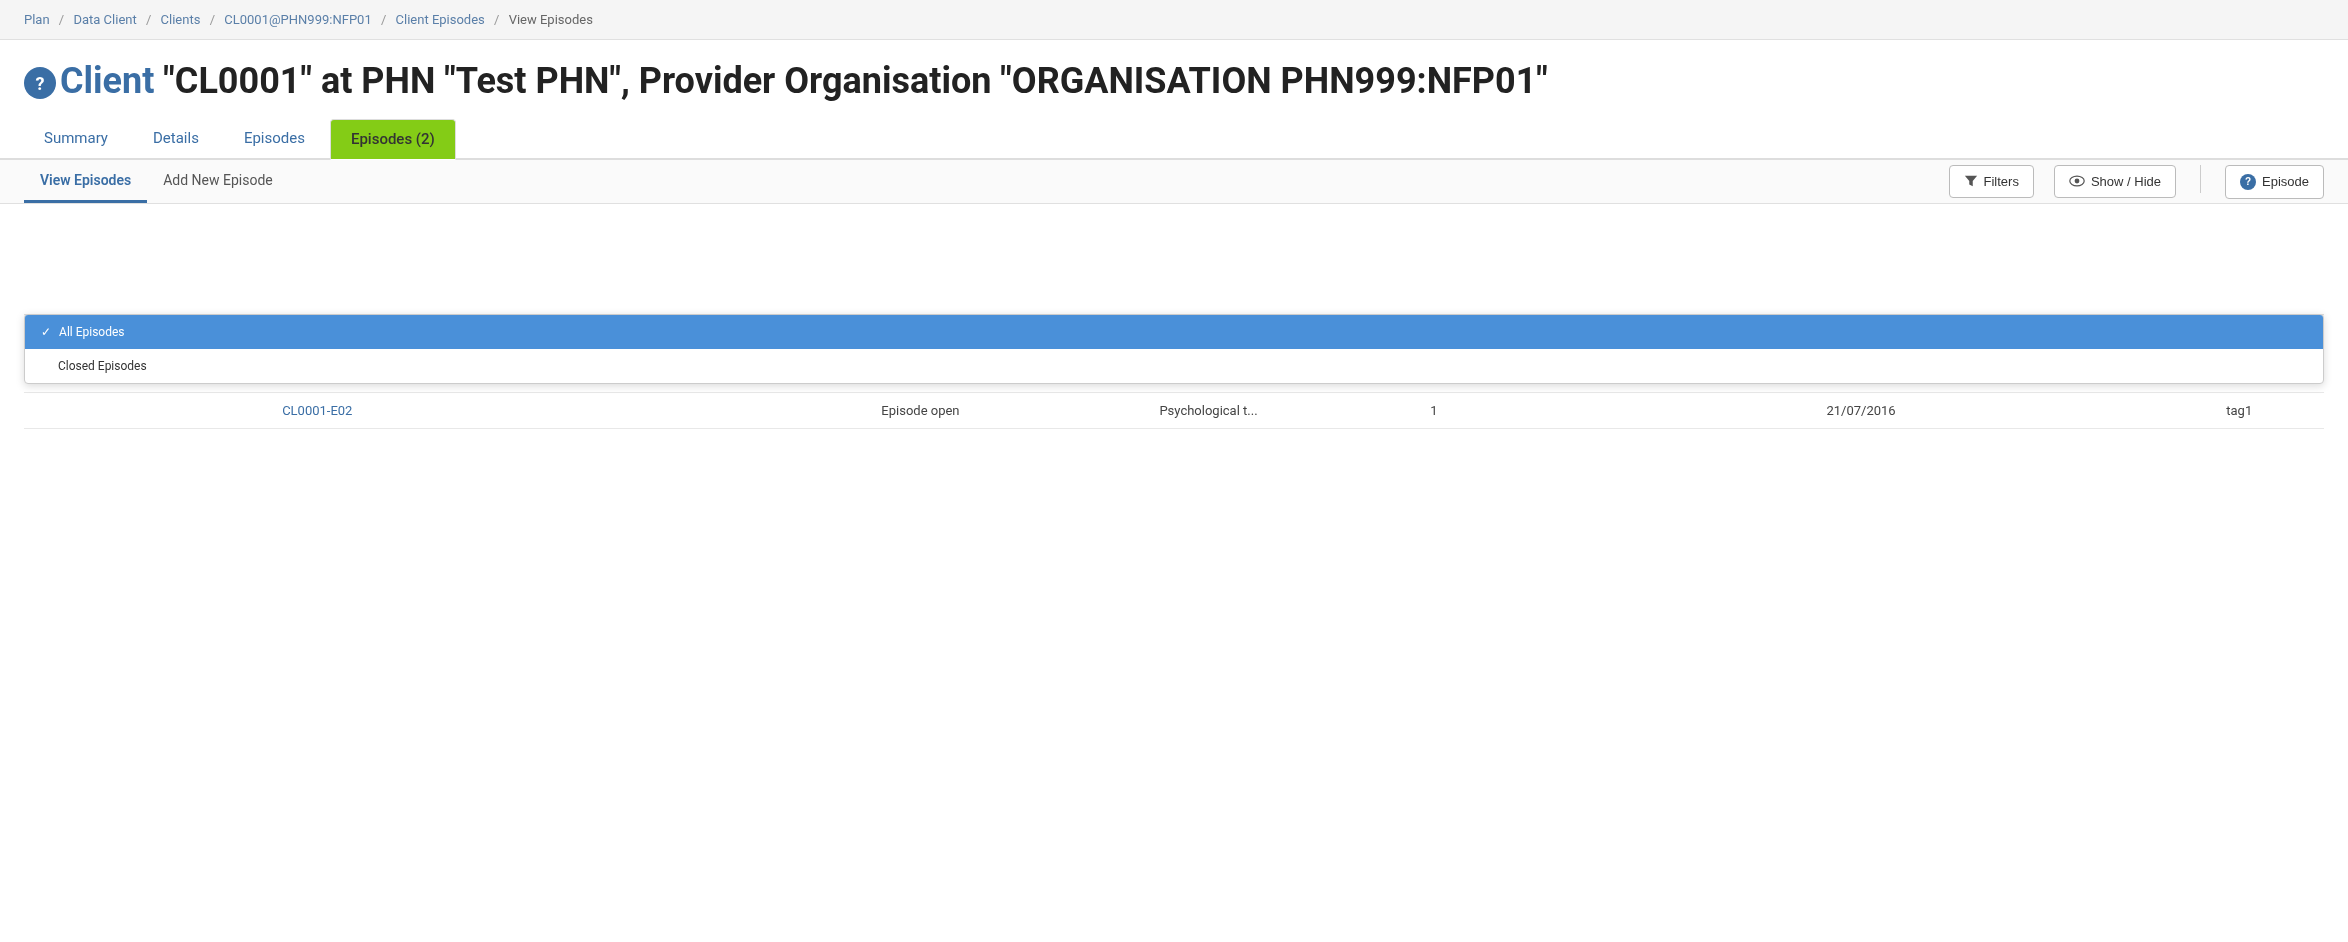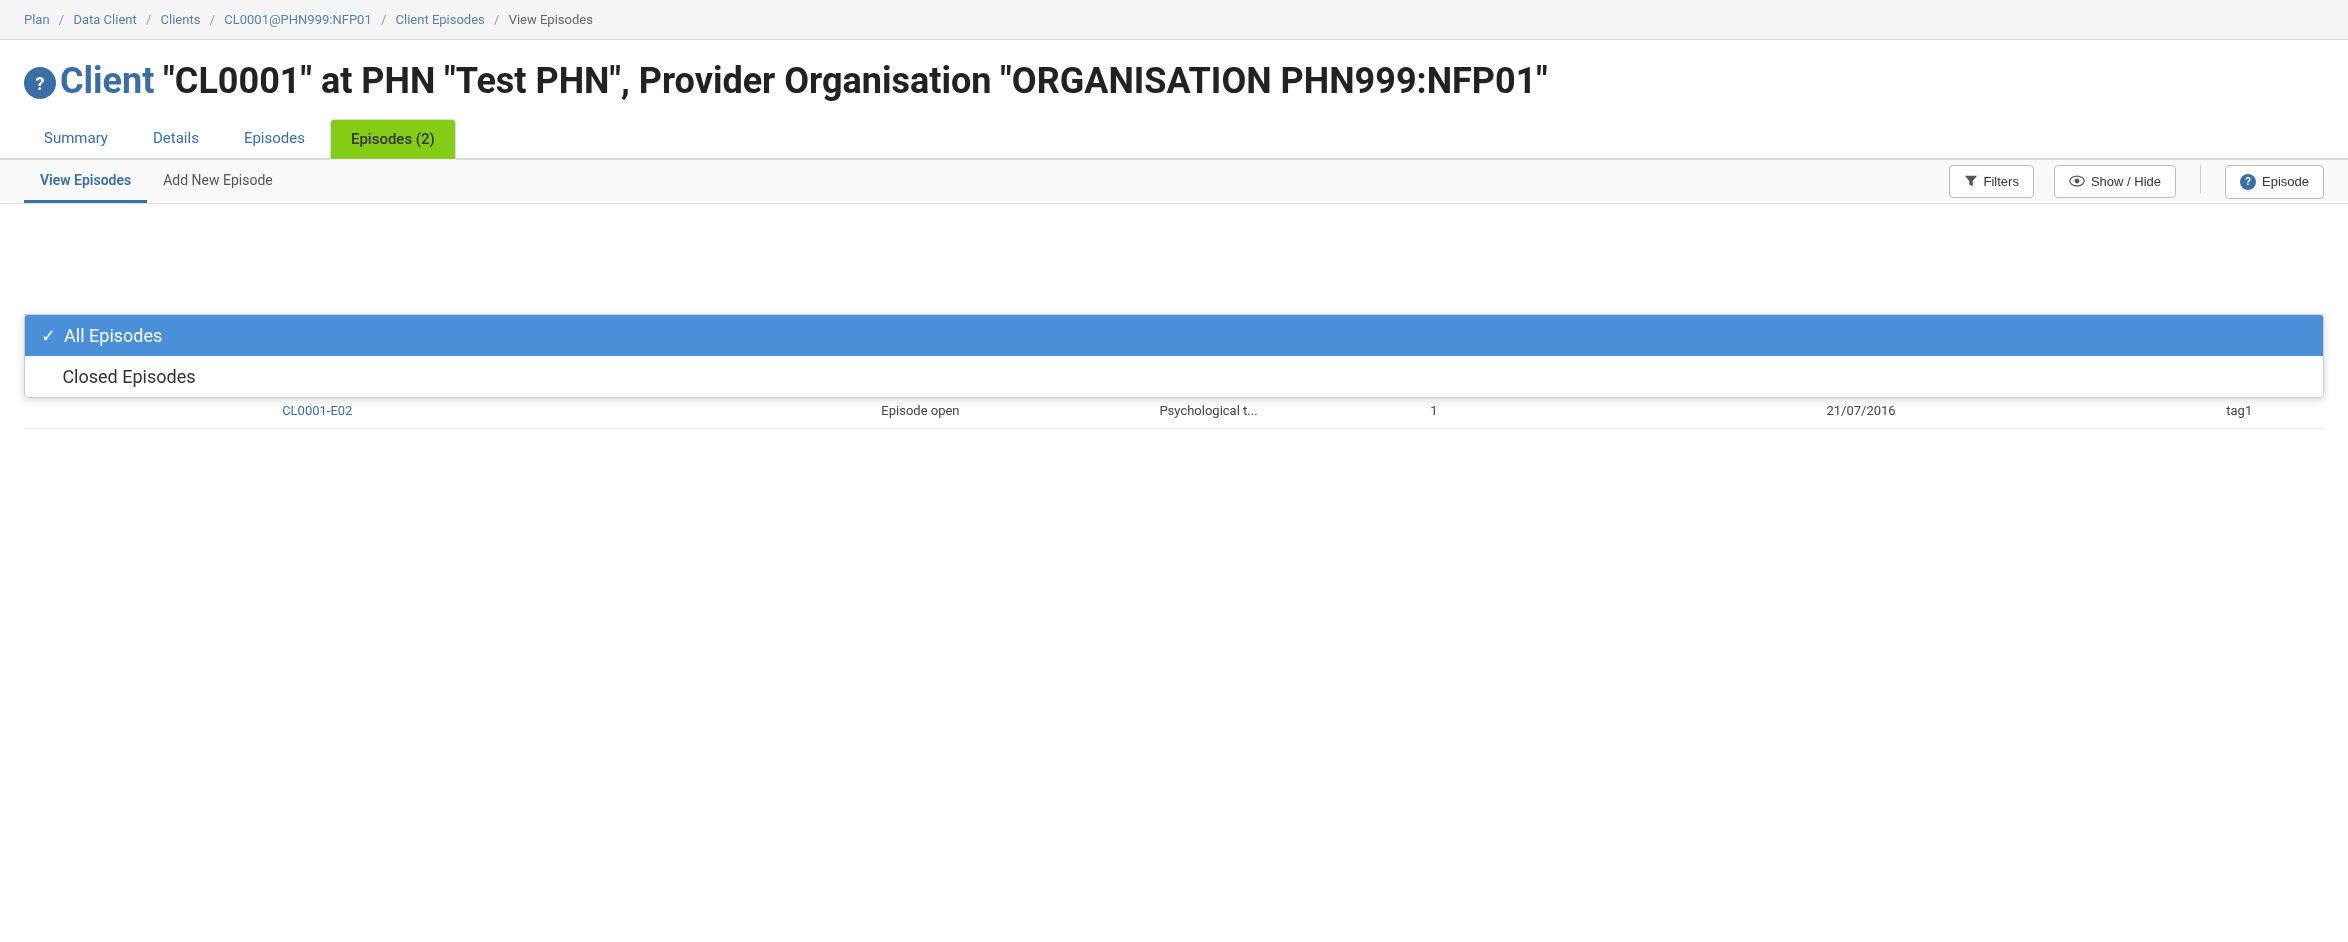--- a/index.html
+++ b/index.html
@@ -142,21 +142,21 @@
       overflow: hidden;
       position: absolute;
       z-index: 10;
       top: 0;
       left: 24px;
       right: 24px;
     }
     .dropdown-item {
       padding: 10px 16px;
       cursor: pointer;
-      font-size: 18px;
+      font-size: 12px;
       color: #333;
     }
     .dropdown-item.selected {
       background: #4a90d9;
       color: #fff;
     }
     .dropdown-check {
       margin-right: 8px;
     }
     .data-table {

